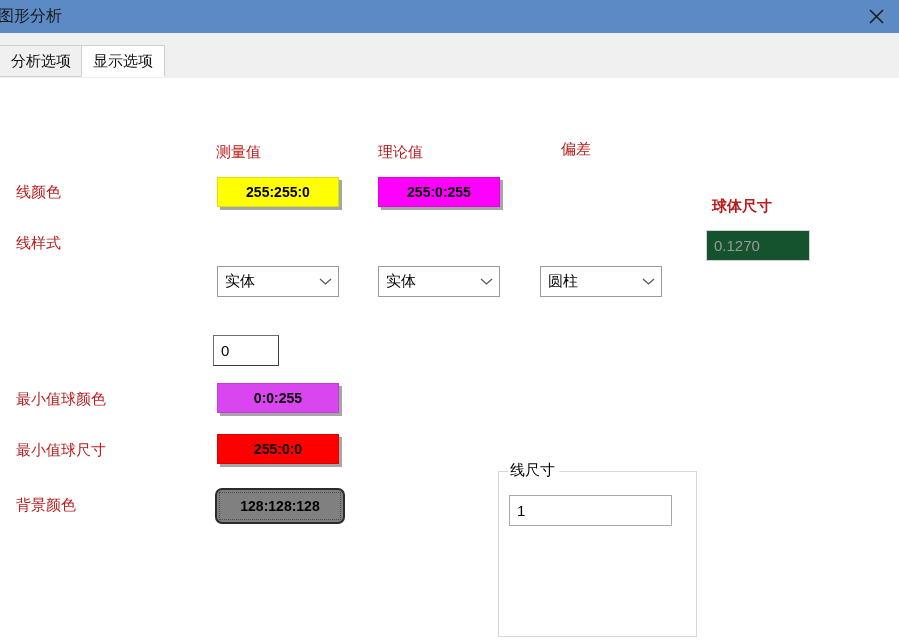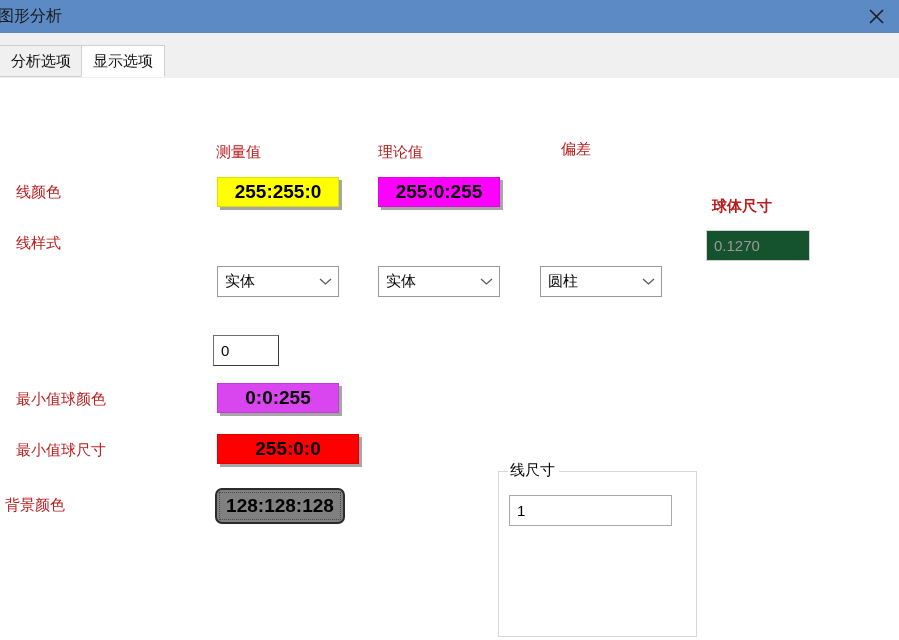--- a/index.html
+++ b/index.html
@@ -95,21 +95,21 @@
     white-space: nowrap;
   }
 
   
   .colorbtn {
     position: absolute;
     box-sizing: border-box;
     display: flex;
     align-items: center;
     justify-content: center;
-    font-size: 19px;
+    font-size: 14px;
     font-weight: bold;
     color: #000000;
     cursor: default;
     border: 1px solid rgba(0,0,0,0.12);
     box-shadow: 3px 3px 0 0 #a6a6a6;
   }
   .colorbtn.focused {
     border: 2px solid #2b2b2b;
     box-shadow: none;
   }
@@ -260,25 +260,25 @@
   </div>
 
   <div class="tinput sunken" style="left:213px; top:257px; width:66px; height:31px;">0</div>
 
   <div class="lbl" style="left:16px; top:312px;">最小值球颜色</div>
   <div class="colorbtn" style="left:217px; top:305px; width:122px; height:30px; background:#d946ef;text-align:right;">
     <span>0:0:255</span>
   </div>
 
   <div class="lbl" style="left:16px; top:363px;">最小值球尺寸</div>
-  <div class="colorbtn" style="left:217px; top:356px; width:142px; height:30px; background:#ff0000;">
+  <div class="colorbtn" style="left:217px; top:356px; width:122px; height:30px; background:#ff0000;">
     <span>255:0:0</span>
   </div>
 
-  <div class="lbl" style="left:5px; top:418px;">背景颜色</div>
+  <div class="lbl" style="left:16px; top:418px;">背景颜色</div>
   <div class="colorbtn focused" style="left:215px; top:410px; width:130px; height:36px; background:#808080;border-radius:7px;">
     <span class="focusring"></span>
     <span>128:128:128</span>
   </div>
 
   <div class="groupbox" style="left:498px; top:393px; width:199px; height:166px;">
     <span class="groupbox-title">线尺寸</span>
     <div class="tinput flat" style="left:10px; top:23px; width:163px; height:31px;">1</div>
   </div>
 

